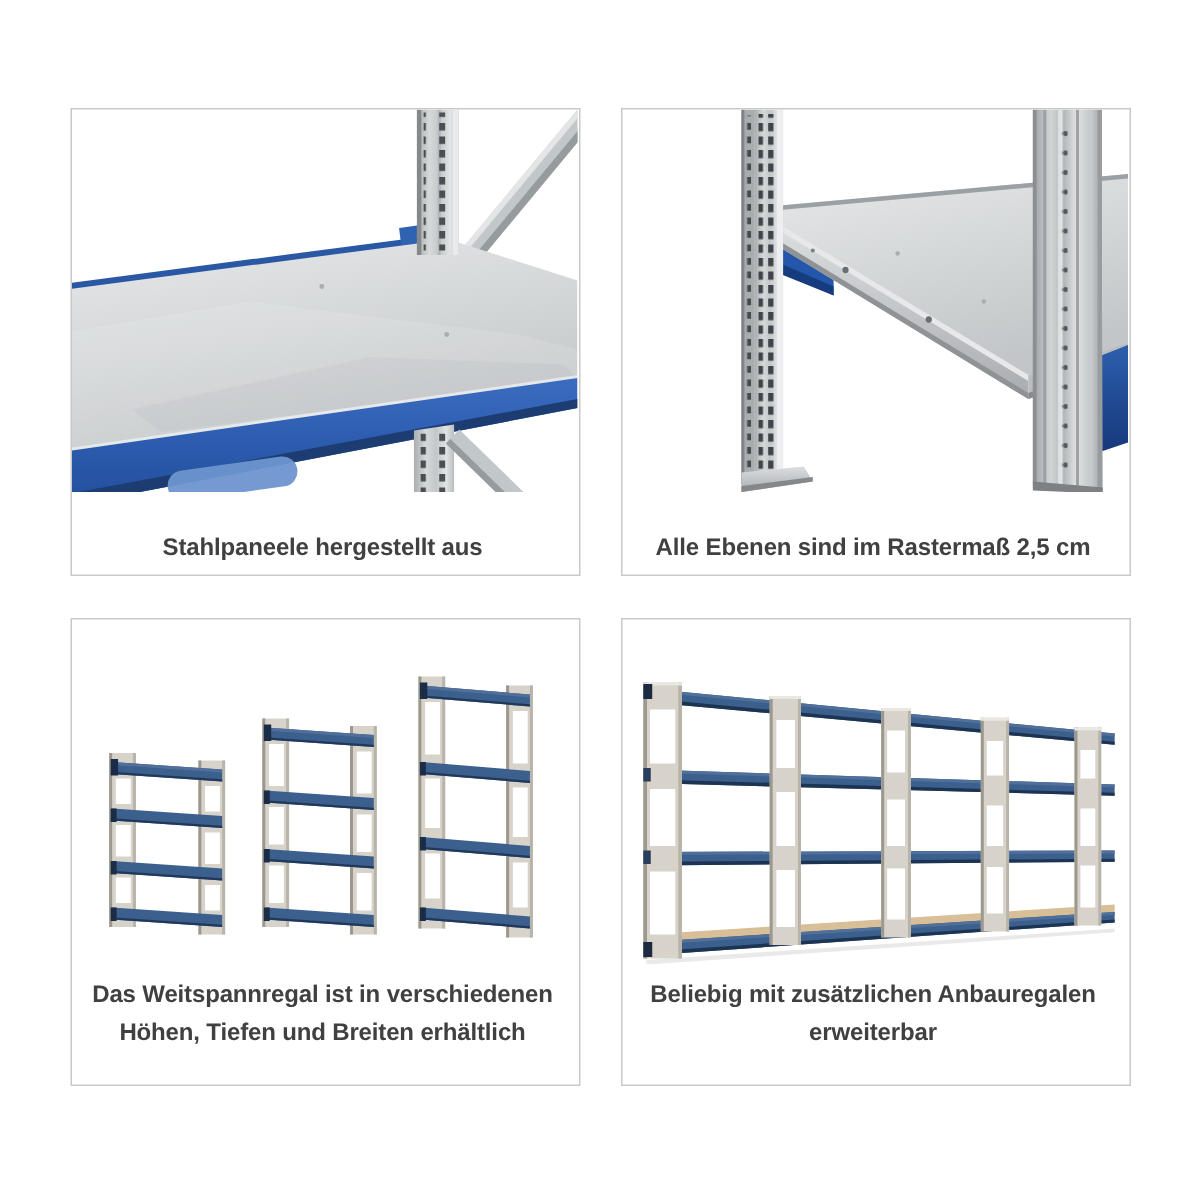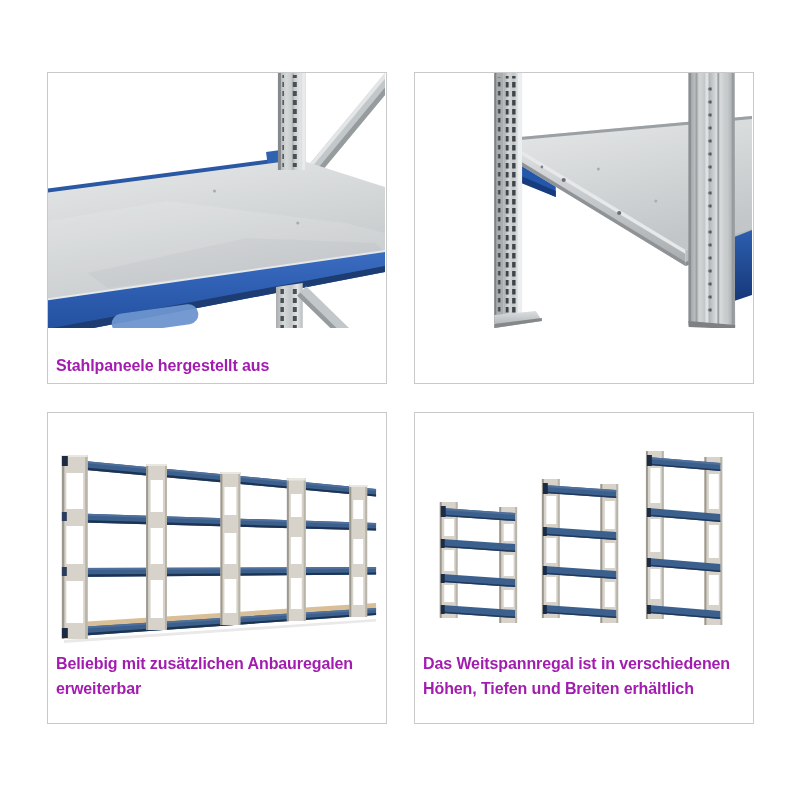--- a/index.html
+++ b/index.html
@@ -15,26 +15,26 @@
     background:#ffffff;
     border:1.5px solid #c9c9c9;
     box-sizing:border-box;
     display:flex;flex-direction:column;
     overflow:hidden;
   }
   .imgwrap{flex:0 0 auto;}
   .imgwrap svg{display:block;}
   .caption{
     margin-top:auto;
-    text-align:left;
+    text-align:center;
     font-weight:bold;
     font-size:16px;
     line-height:25px;
     letter-spacing:-0.1px;
-    color:#a21caf;
+    color:#404040;
   }
   .row1 .caption{padding:0 12px 5px 8px;}
   .row2 .caption{padding:0 12px 22px 8px;}
   .caption span{display:block;white-space:nowrap;}
   .defs{position:absolute;width:0;height:0;overflow:hidden;}
 </style>
 </head>
 <body>
 
 <svg class="defs" aria-hidden="true">
@@ -170,96 +170,21 @@
         <rect x="83.5" y="4" width="3" height="240" fill="url(#slotsS)"></rect>
         <rect x="89" y="0" width="19" height="250" fill="url(#postG)"></rect>
         <rect x="104" y="0" width="4" height="250" fill="#eceeef"></rect>
         <rect x="91.5" y="3" width="10.5" height="242" fill="url(#slotsM)"></rect>
 
         <polygon points="80,242 122,238 128,248 80,255" fill="url(#railG)"></polygon>
         <polygon points="80,251 128,245 128,248 80,255" fill="#84888b"></polygon>
       </svg>
     </div>
     <div class="caption">
-    </div>
-  </div>
-
-  <div class="card row2">
-    <div class="imgwrap">
-      <svg width="337" height="230" viewBox="0 0 340 230" preserveAspectRatio="none">
-
-        <polygon points="16,227 331,206 331,208.5 16,230" fill="#e9e9e9"></polygon>
-
-        <polygon points="16,210 331,190 331,195.5 16,215.5" fill="#d8bf97"></polygon>
-
-        <g>
-          <polygon points="16,46 331,76 331,83.5 16,55" fill="#3b608d"></polygon>
-          <polygon points="16,46 331,76 331,78 16,48" fill="#506f9a"></polygon>
-          <polygon points="16,52.5 331,81.5 331,83.5 16,55" fill="#1c3352"></polygon>
-          <polygon points="16,100 331,110 331,117.5 16,109" fill="#3b608d"></polygon>
-          <polygon points="16,100 331,110 331,112 16,102" fill="#506f9a"></polygon>
-          <polygon points="16,106.5 331,115.5 331,117.5 16,109" fill="#1c3352"></polygon>
-          <polygon points="16,155 331,154 331,161.5 16,164" fill="#3b608d"></polygon>
-          <polygon points="16,155 331,154 331,156 16,157" fill="#506f9a"></polygon>
-          <polygon points="16,161.5 331,159.5 331,161.5 16,164" fill="#1c3352"></polygon>
-          <polygon points="16,215 331,195 331,202 16,224" fill="#3b608d"></polygon>
-          <polygon points="16,215 331,195 331,197 16,217" fill="#506f9a"></polygon>
-          <polygon points="16,221.5 331,200 331,202 16,224" fill="#1c3352"></polygon>
-        </g>
-
-        <g>
-          <rect x="14" y="42" width="26" height="184" fill="#d7d3ca"></rect>
-          <rect x="14" y="42" width="2.5" height="184" fill="#9d988e"></rect>
-          <rect x="37.5" y="42" width="2.5" height="184" fill="#b9b4aa"></rect>
-          <rect x="14" y="42" width="26" height="2" fill="#eae7e1"></rect>
-          <rect x="18.5" y="60" width="17" height="36" fill="#ffffff"></rect>
-          <rect x="18.5" y="113" width="17" height="38" fill="#ffffff"></rect>
-          <rect x="18.5" y="168" width="17" height="42" fill="#ffffff"></rect>
-          <rect x="14" y="43" width="6" height="10" fill="#1d2b42"></rect>
-          <rect x="14" y="99" width="5" height="9" fill="#2a3d5c"></rect>
-          <rect x="14" y="154" width="5" height="9" fill="#2a3d5c"></rect>
-          <rect x="14" y="215" width="6" height="10" fill="#1d2b42"></rect>
-
-          <rect x="99" y="51" width="21" height="166" fill="#d7d3ca"></rect>
-          <rect x="99" y="51" width="2" height="166" fill="#9d988e"></rect>
-          <rect x="118" y="51" width="2" height="166" fill="#b9b4aa"></rect>
-          <rect x="99" y="51" width="21" height="2" fill="#eae7e1"></rect>
-          <rect x="103.5" y="67" width="12.5" height="32" fill="#ffffff"></rect>
-          <rect x="103.5" y="115" width="12.5" height="36" fill="#ffffff"></rect>
-          <rect x="103.5" y="167" width="12.5" height="38" fill="#ffffff"></rect>
-
-          <rect x="174" y="59" width="20" height="153" fill="#d7d3ca"></rect>
-          <rect x="174" y="59" width="2" height="153" fill="#9d988e"></rect>
-          <rect x="192" y="59" width="2" height="153" fill="#b9b4aa"></rect>
-          <rect x="174" y="59" width="20" height="2" fill="#eae7e1"></rect>
-          <rect x="178" y="74" width="12" height="28" fill="#ffffff"></rect>
-          <rect x="178" y="120" width="12" height="31" fill="#ffffff"></rect>
-          <rect x="178" y="166" width="12" height="34" fill="#ffffff"></rect>
-
-          <rect x="241" y="65.5" width="19" height="142.5" fill="#d7d3ca"></rect>
-          <rect x="241" y="65.5" width="2" height="142.5" fill="#9d988e"></rect>
-          <rect x="258" y="65.5" width="2" height="142.5" fill="#b9b4aa"></rect>
-          <rect x="241" y="65.5" width="19" height="2" fill="#eae7e1"></rect>
-          <rect x="245" y="81" width="11" height="23" fill="#ffffff"></rect>
-          <rect x="245" y="124" width="11" height="27" fill="#ffffff"></rect>
-          <rect x="245" y="165" width="11" height="31" fill="#ffffff"></rect>
-
-          <rect x="304" y="72" width="18" height="132" fill="#d7d3ca"></rect>
-          <rect x="304" y="72" width="2" height="132" fill="#9d988e"></rect>
-          <rect x="320" y="72" width="2" height="132" fill="#b9b4aa"></rect>
-          <rect x="304" y="72" width="18" height="2" fill="#eae7e1"></rect>
-          <rect x="308" y="87" width="10" height="19" fill="#ffffff"></rect>
-          <rect x="308" y="126" width="10" height="25" fill="#ffffff"></rect>
-          <rect x="308" y="164" width="10" height="28" fill="#ffffff"></rect>
-        </g>
-      </svg>
-    </div>
-    <div class="caption">
-      <span>Beliebig mit zusätzlichen Anbauregalen</span>
-      <span>erweiterbar</span>
+      <span>Alle Ebenen sind im Rastermaß 2,5 cm</span>
     </div>
   </div>
 
   <div class="card row2">
     <div class="imgwrap">
       <svg width="337" height="230" viewBox="0 0 340 230" preserveAspectRatio="none">
 
         <g>
           <rect x="25" y="89" width="18" height="116" fill="#d7d3ca"></rect>
           <rect x="25" y="89" width="2" height="116" fill="#9d988e"></rect>
@@ -350,13 +275,89 @@
           </g>
         </g>
       </svg>
     </div>
     <div class="caption">
       <span>Das Weitspannregal ist in verschiedenen</span>
       <span>Höhen, Tiefen und Breiten erhältlich</span>
     </div>
   </div>
 
+  <div class="card row2">
+    <div class="imgwrap">
+      <svg width="337" height="230" viewBox="0 0 340 230" preserveAspectRatio="none">
+
+        <polygon points="16,227 331,206 331,208.5 16,230" fill="#e9e9e9"></polygon>
+
+        <polygon points="16,210 331,190 331,195.5 16,215.5" fill="#d8bf97"></polygon>
+
+        <g>
+          <polygon points="16,46 331,76 331,83.5 16,55" fill="#3b608d"></polygon>
+          <polygon points="16,46 331,76 331,78 16,48" fill="#506f9a"></polygon>
+          <polygon points="16,52.5 331,81.5 331,83.5 16,55" fill="#1c3352"></polygon>
+          <polygon points="16,100 331,110 331,117.5 16,109" fill="#3b608d"></polygon>
+          <polygon points="16,100 331,110 331,112 16,102" fill="#506f9a"></polygon>
+          <polygon points="16,106.5 331,115.5 331,117.5 16,109" fill="#1c3352"></polygon>
+          <polygon points="16,155 331,154 331,161.5 16,164" fill="#3b608d"></polygon>
+          <polygon points="16,155 331,154 331,156 16,157" fill="#506f9a"></polygon>
+          <polygon points="16,161.5 331,159.5 331,161.5 16,164" fill="#1c3352"></polygon>
+          <polygon points="16,215 331,195 331,202 16,224" fill="#3b608d"></polygon>
+          <polygon points="16,215 331,195 331,197 16,217" fill="#506f9a"></polygon>
+          <polygon points="16,221.5 331,200 331,202 16,224" fill="#1c3352"></polygon>
+        </g>
+
+        <g>
+          <rect x="14" y="42" width="26" height="184" fill="#d7d3ca"></rect>
+          <rect x="14" y="42" width="2.5" height="184" fill="#9d988e"></rect>
+          <rect x="37.5" y="42" width="2.5" height="184" fill="#b9b4aa"></rect>
+          <rect x="14" y="42" width="26" height="2" fill="#eae7e1"></rect>
+          <rect x="18.5" y="60" width="17" height="36" fill="#ffffff"></rect>
+          <rect x="18.5" y="113" width="17" height="38" fill="#ffffff"></rect>
+          <rect x="18.5" y="168" width="17" height="42" fill="#ffffff"></rect>
+          <rect x="14" y="43" width="6" height="10" fill="#1d2b42"></rect>
+          <rect x="14" y="99" width="5" height="9" fill="#2a3d5c"></rect>
+          <rect x="14" y="154" width="5" height="9" fill="#2a3d5c"></rect>
+          <rect x="14" y="215" width="6" height="10" fill="#1d2b42"></rect>
+
+          <rect x="99" y="51" width="21" height="166" fill="#d7d3ca"></rect>
+          <rect x="99" y="51" width="2" height="166" fill="#9d988e"></rect>
+          <rect x="118" y="51" width="2" height="166" fill="#b9b4aa"></rect>
+          <rect x="99" y="51" width="21" height="2" fill="#eae7e1"></rect>
+          <rect x="103.5" y="67" width="12.5" height="32" fill="#ffffff"></rect>
+          <rect x="103.5" y="115" width="12.5" height="36" fill="#ffffff"></rect>
+          <rect x="103.5" y="167" width="12.5" height="38" fill="#ffffff"></rect>
+
+          <rect x="174" y="59" width="20" height="153" fill="#d7d3ca"></rect>
+          <rect x="174" y="59" width="2" height="153" fill="#9d988e"></rect>
+          <rect x="192" y="59" width="2" height="153" fill="#b9b4aa"></rect>
+          <rect x="174" y="59" width="20" height="2" fill="#eae7e1"></rect>
+          <rect x="178" y="74" width="12" height="28" fill="#ffffff"></rect>
+          <rect x="178" y="120" width="12" height="31" fill="#ffffff"></rect>
+          <rect x="178" y="166" width="12" height="34" fill="#ffffff"></rect>
+
+          <rect x="241" y="65.5" width="19" height="142.5" fill="#d7d3ca"></rect>
+          <rect x="241" y="65.5" width="2" height="142.5" fill="#9d988e"></rect>
+          <rect x="258" y="65.5" width="2" height="142.5" fill="#b9b4aa"></rect>
+          <rect x="241" y="65.5" width="19" height="2" fill="#eae7e1"></rect>
+          <rect x="245" y="81" width="11" height="23" fill="#ffffff"></rect>
+          <rect x="245" y="124" width="11" height="27" fill="#ffffff"></rect>
+          <rect x="245" y="165" width="11" height="31" fill="#ffffff"></rect>
+
+          <rect x="304" y="72" width="18" height="132" fill="#d7d3ca"></rect>
+          <rect x="304" y="72" width="2" height="132" fill="#9d988e"></rect>
+          <rect x="320" y="72" width="2" height="132" fill="#b9b4aa"></rect>
+          <rect x="304" y="72" width="18" height="2" fill="#eae7e1"></rect>
+          <rect x="308" y="87" width="10" height="19" fill="#ffffff"></rect>
+          <rect x="308" y="126" width="10" height="25" fill="#ffffff"></rect>
+          <rect x="308" y="164" width="10" height="28" fill="#ffffff"></rect>
+        </g>
+      </svg>
+    </div>
+    <div class="caption">
+      <span>Beliebig mit zusätzlichen Anbauregalen</span>
+      <span>erweiterbar</span>
+    </div>
+  </div>
+
 </div>
 
 </body></html>

